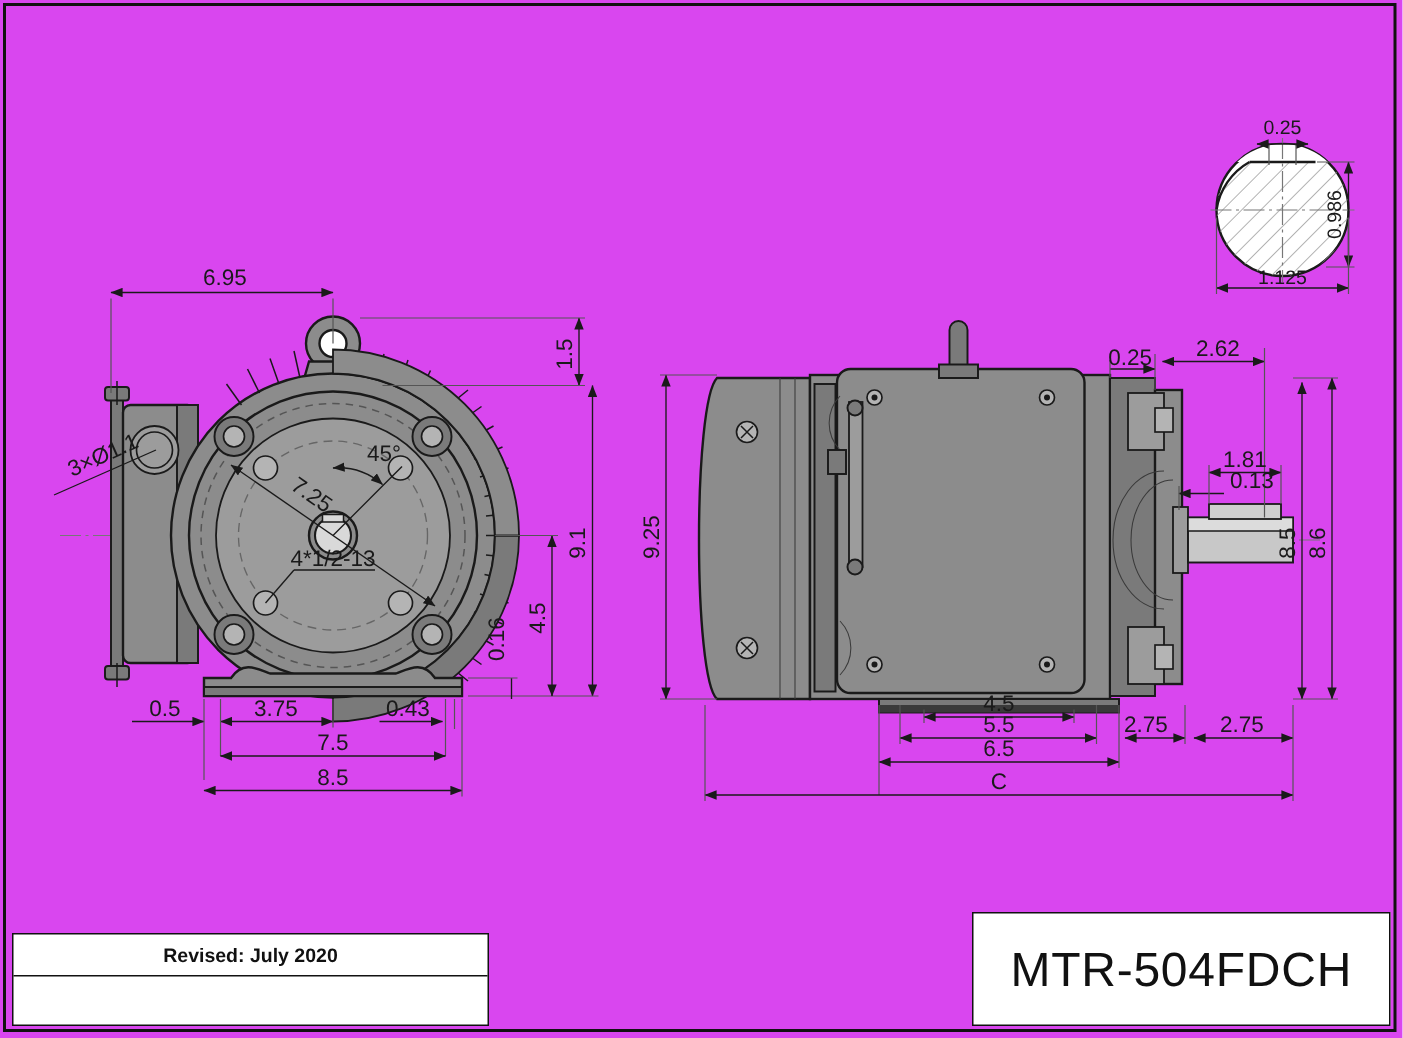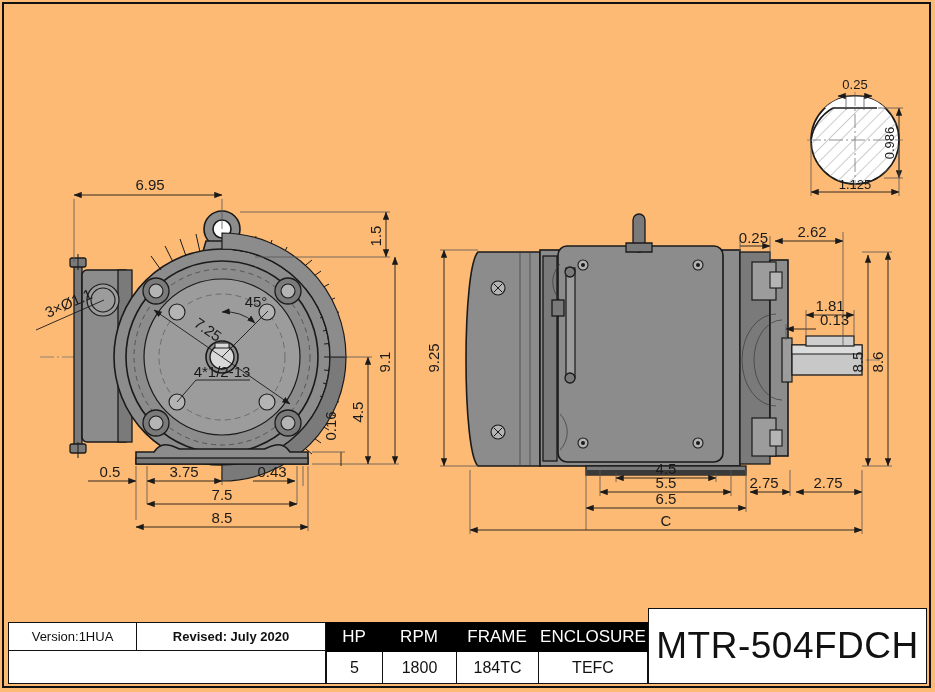--- a/index.html
+++ b/index.html
@@ -1,17 +1,17 @@
 <!DOCTYPE html>
 <html><head>
 <meta charset="utf-8">
 <style>
   html,body{margin:0;padding:0;background:#ffffff;}
   body{width:935px;height:692px;overflow:hidden;font-family:"Liberation Sans",sans-serif;}
-  #sheet{position:relative;width:935px;height:692px;background:#fdba74;box-sizing:border-box;}
+  #sheet{position:relative;width:935px;height:692px;background:#d946ef;box-sizing:border-box;}
   .border-outer{position:absolute;left:2px;top:2px;width:929px;height:686px;border:2px solid #111;box-sizing:border-box;}
   svg.draw{position:absolute;left:0;top:0;width:935px;height:692px;}
   text{font-family:"Liberation Sans",sans-serif;fill:#1a1a1a;}
   .dim{font-size:15px;fill:#1a1a1a;}
   .dimsm{font-size:13px;fill:#1a1a1a;}
   .dimline{stroke:#1a1a1a;stroke-width:0.9;fill:none;}
   .extline{stroke:#555;stroke-width:0.8;fill:none;}
   .ctr{stroke:#777;stroke-width:0.8;fill:none;stroke-dasharray:14 3 2 3;}
   .body-f{fill:#8c8c8c;stroke:#1a1a1a;stroke-width:1.6;}
   .body-d{fill:#7a7a7a;stroke:#1a1a1a;stroke-width:1.3;}
@@ -30,21 +30,21 @@
            font-size:7.2px;line-height:1.35;color:#111;padding:0 6px;box-sizing:border-box;}
   .tb-spec{position:absolute;left:318px;top:0;width:322px;height:62px;box-sizing:border-box;}
   .spec-head{display:flex;height:30px;background:#000;}
   .spec-head .sh{display:flex;align-items:center;justify-content:center;color:#fff;font-size:17px;box-sizing:border-box;}
   .spec-vals{display:flex;height:32px;background:#fff;border:1.6px solid #111;border-top:none;box-sizing:border-box;}
   .spec-vals .sv{display:flex;align-items:center;justify-content:center;color:#111;font-size:16px;box-sizing:border-box;border-right:1.6px solid #111;}
   .spec-vals .sv:last-child{border-right:none;}
   .c-hp{width:56px;} .c-rpm{width:74px;} .c-frame{width:82px;} .c-enc{flex:1;}
   .tb-part{position:absolute;left:640px;top:-14px;width:279px;height:76px;border:1.8px solid #111;
            background:#fff;display:flex;align-items:center;justify-content:center;box-sizing:border-box;}
-  .part-txt{font-size:37px;color:#111;letter-spacing:0.5px;white-space:nowrap;}
+  .part-txt{font-size:32px;color:#111;letter-spacing:0.5px;white-space:nowrap;}
 </style>
 </head>
 <body>
 
 <div id="sheet">
   <div class="border-outer"></div>
 
   <svg class="draw" viewBox="0 0 935 692">
     <defs>
       <marker id="ar" markerWidth="9" markerHeight="7" refX="8.6" refY="3.5" orient="auto">
@@ -354,37 +354,22 @@
       <line x1="470" y1="530" x2="862" y2="530" class="dimline" marker-start="url(#arS)" marker-end="url(#ar)"></line>
       <line x1="470" y1="470" x2="470" y2="534" class="extline"></line>
       <line x1="862" y1="470" x2="862" y2="534" class="extline"></line>
       <text class="dim" x="666" y="526" text-anchor="middle">C</text>
     </g>
   </svg>
 
   <div id="titleblock">
     <div class="tb-left">
       <div class="tb-l-row1">
-        <div class="tb-cell tb-ver">Version:1HUA</div>
         <div class="tb-cell tb-rev">Revised: July 2020</div>
       </div>
     </div>
 
-    <div class="tb-spec">
-      <div class="spec-head">
-        <div class="sh c-hp">HP</div>
-        <div class="sh c-rpm">RPM</div>
-        <div class="sh c-frame">FRAME</div>
-        <div class="sh c-enc">ENCLOSURE</div>
-      </div>
-      <div class="spec-vals">
-        <div class="sv c-hp">5</div>
-        <div class="sv c-rpm">1800</div>
-        <div class="sv c-frame">184TC</div>
-        <div class="sv c-enc">TEFC</div>
-      </div>
-    </div>
 
     <div class="tb-part">
       <span class="part-txt">MTR-504FDCH</span>
     </div>
   </div>
 </div>
 
 </body></html>

